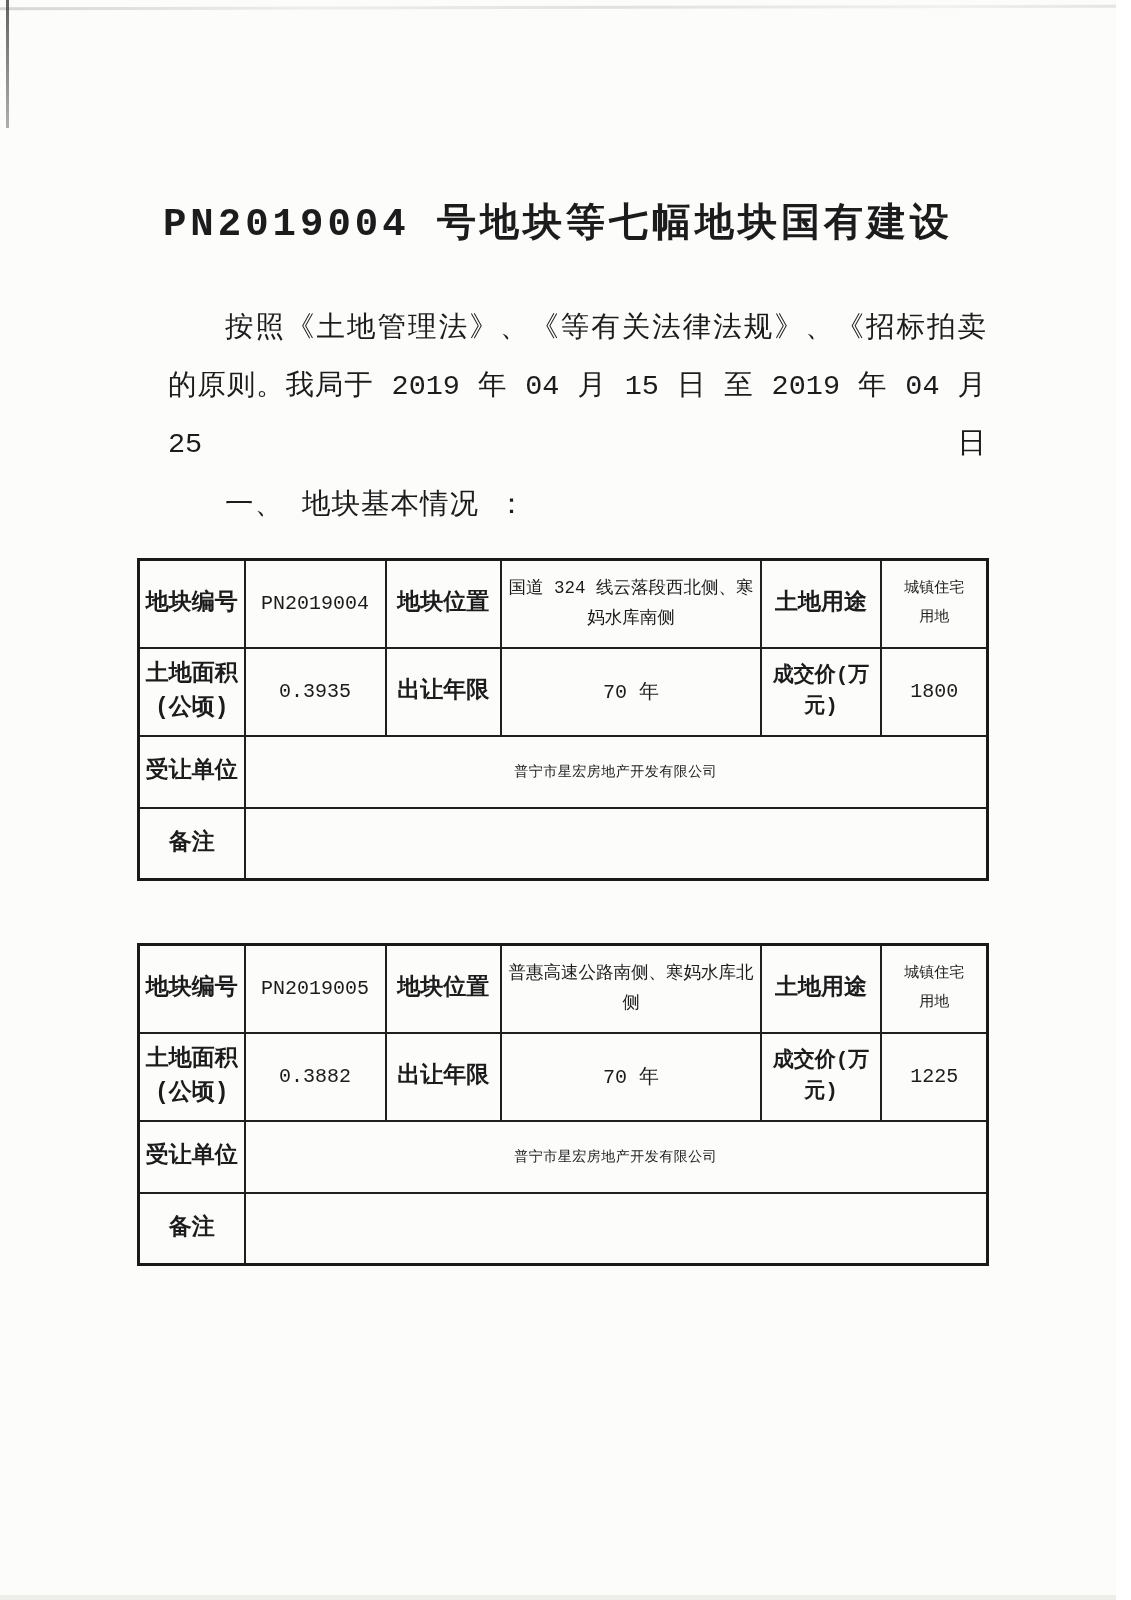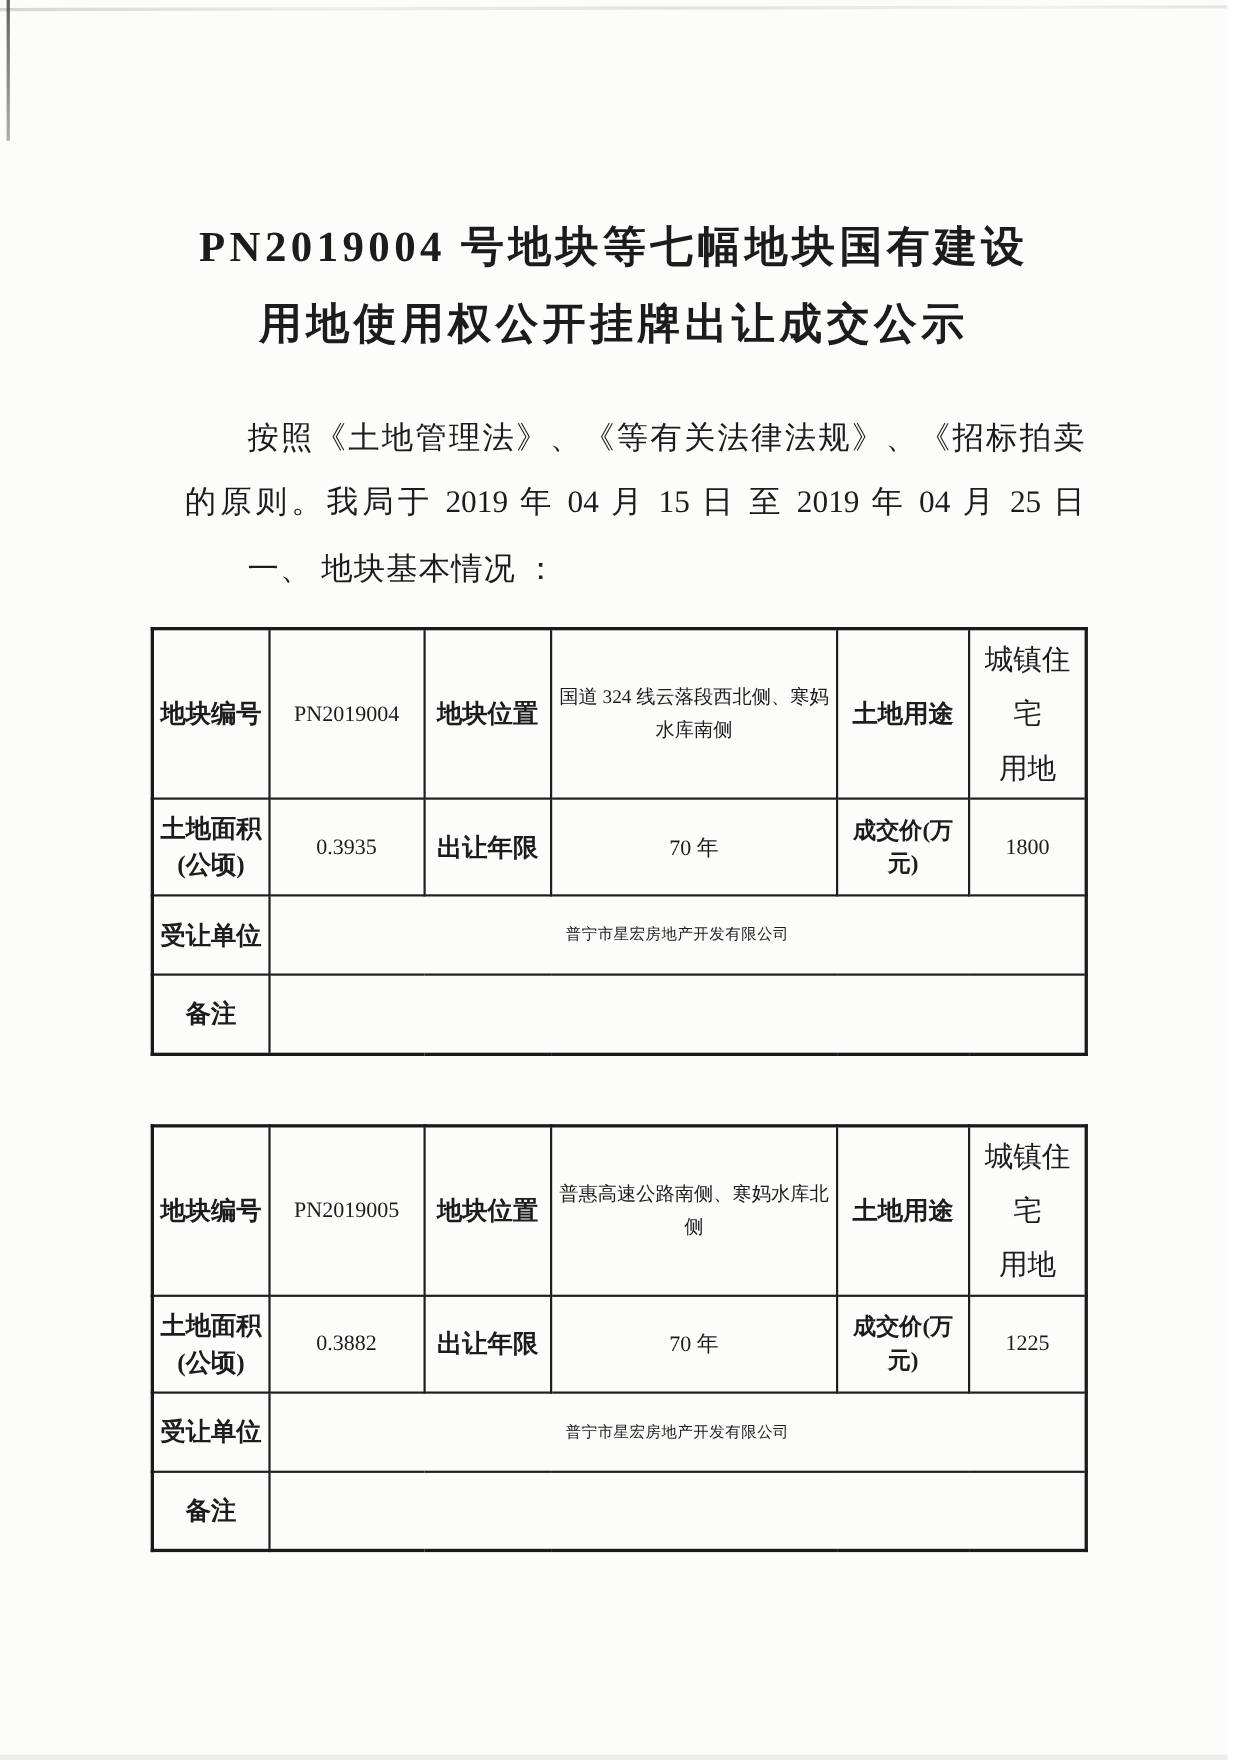--- a/index.html
+++ b/index.html
@@ -1,21 +1,21 @@
 <!DOCTYPE html>
 <html><head>
 <meta charset="utf-8">
 <style>
   html, body { margin: 0; padding: 0; background: #ffffff; }
   .page {
     position: relative;
     width: 1116px;
     height: 1600px;
     background: #fcfcfb;
-    font-family: Liberation Serif, serif;
+    font-family: Liberation Mono, monospace;
     color: #1c1c1c;
     overflow: hidden;
   }
   
   .scan-edge-top {
     position: absolute; top: 6px; left: 0; width: 100%; height: 3px;
     background: linear-gradient(90deg, #c2c2bf, #e6e6e3 28%, #d2d2cf 55%, #eaeae7 85%, #d8d8d5);
     opacity: .65; transform: rotate(-0.12deg);
   }
   .scan-edge-left {
@@ -74,35 +74,34 @@
     font-size: 23px;
     line-height: 1.45;
   }
   .parcel-table td { font-size: 20px; }
   tr.r1 { height: 88px; }
   tr.r2 { height: 88px; }
   tr.r3 { height: 72px; }
   tr.r4 { height: 72px; }
   th.pre, td.pre { white-space: pre-line; }
   td.loc { font-size: 17.5px; line-height: 1.7; padding: 2px 6px; }
-  td.use { font-size: 26px; line-height: 1.9; }
+  td.use { font-size: 15px; line-height: 1.9; }
   th.price-label { font-size: 21px; }
   td.company { font-size: 14px; letter-spacing: .5px; }
 </style>
 </head>
 <body>
 
 <div class="page">
   <div class="scan-edge-top"></div>
   <div class="scan-edge-left"></div>
   <div class="scan-edge-bottom"></div>
 
   <div class="doc-title">
     <div>PN2019004 号地块等七幅地块国有建设</div>
-    <div>用地使用权公开挂牌出让成交公示</div>
   </div>
 
   <div class="intro">
     <div class="intro-line first">按照《土地管理法》、《等有关法律法规》、《招标拍卖</div>
     <div class="intro-line">的原则。我局于 2019 年 04 月 15 日  至 2019 年 04 月 25 日</div>
   </div>
 
   <div class="section-heading">一、 地块基本情况 ：</div>
 
   <table class="parcel-table t1">

